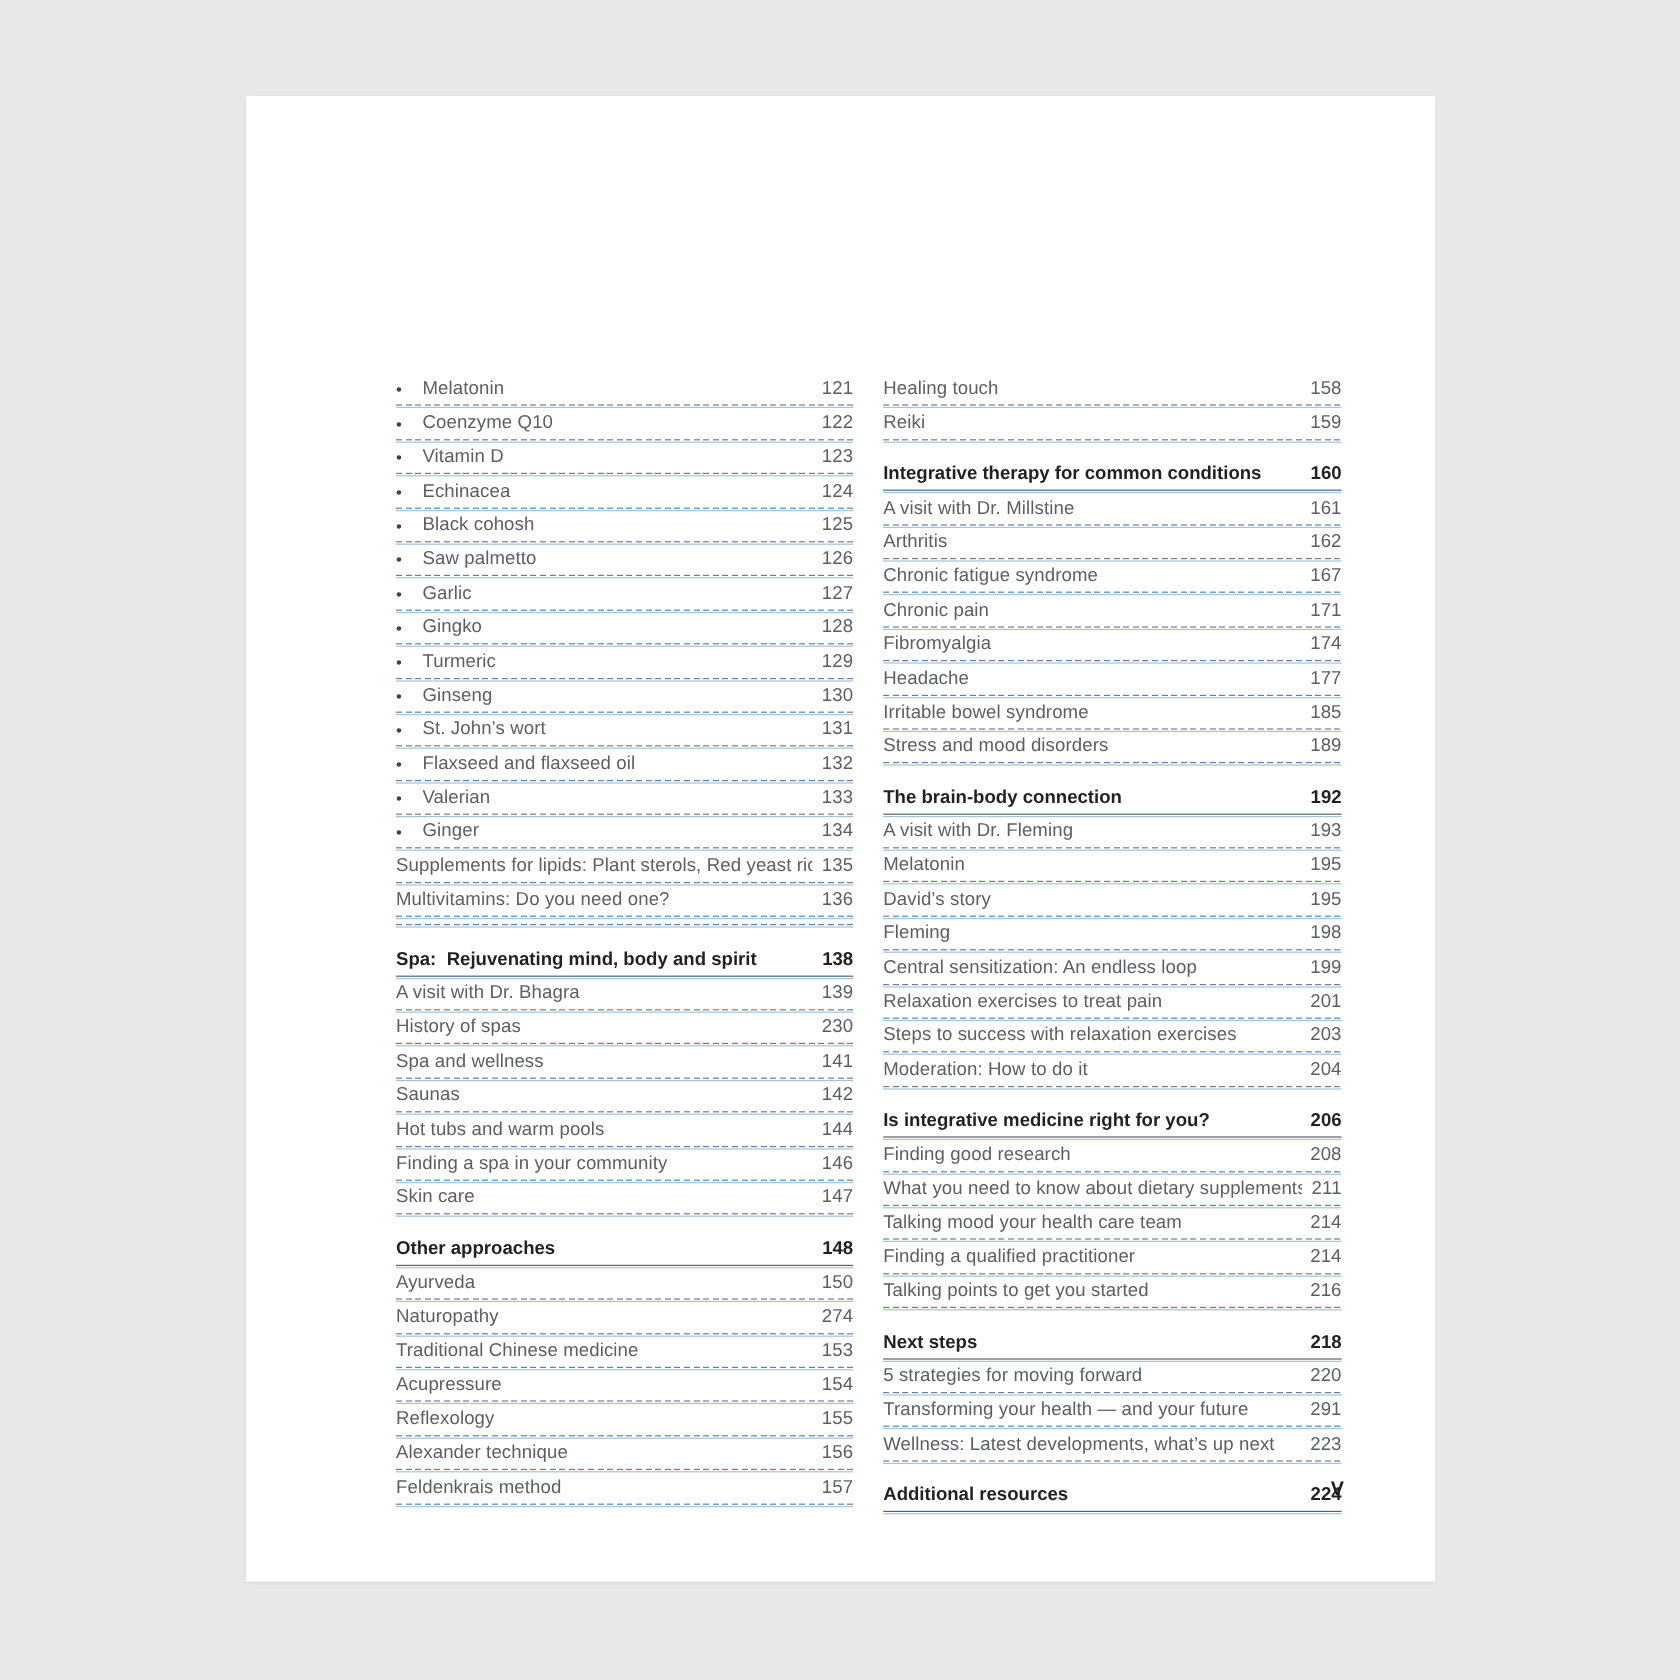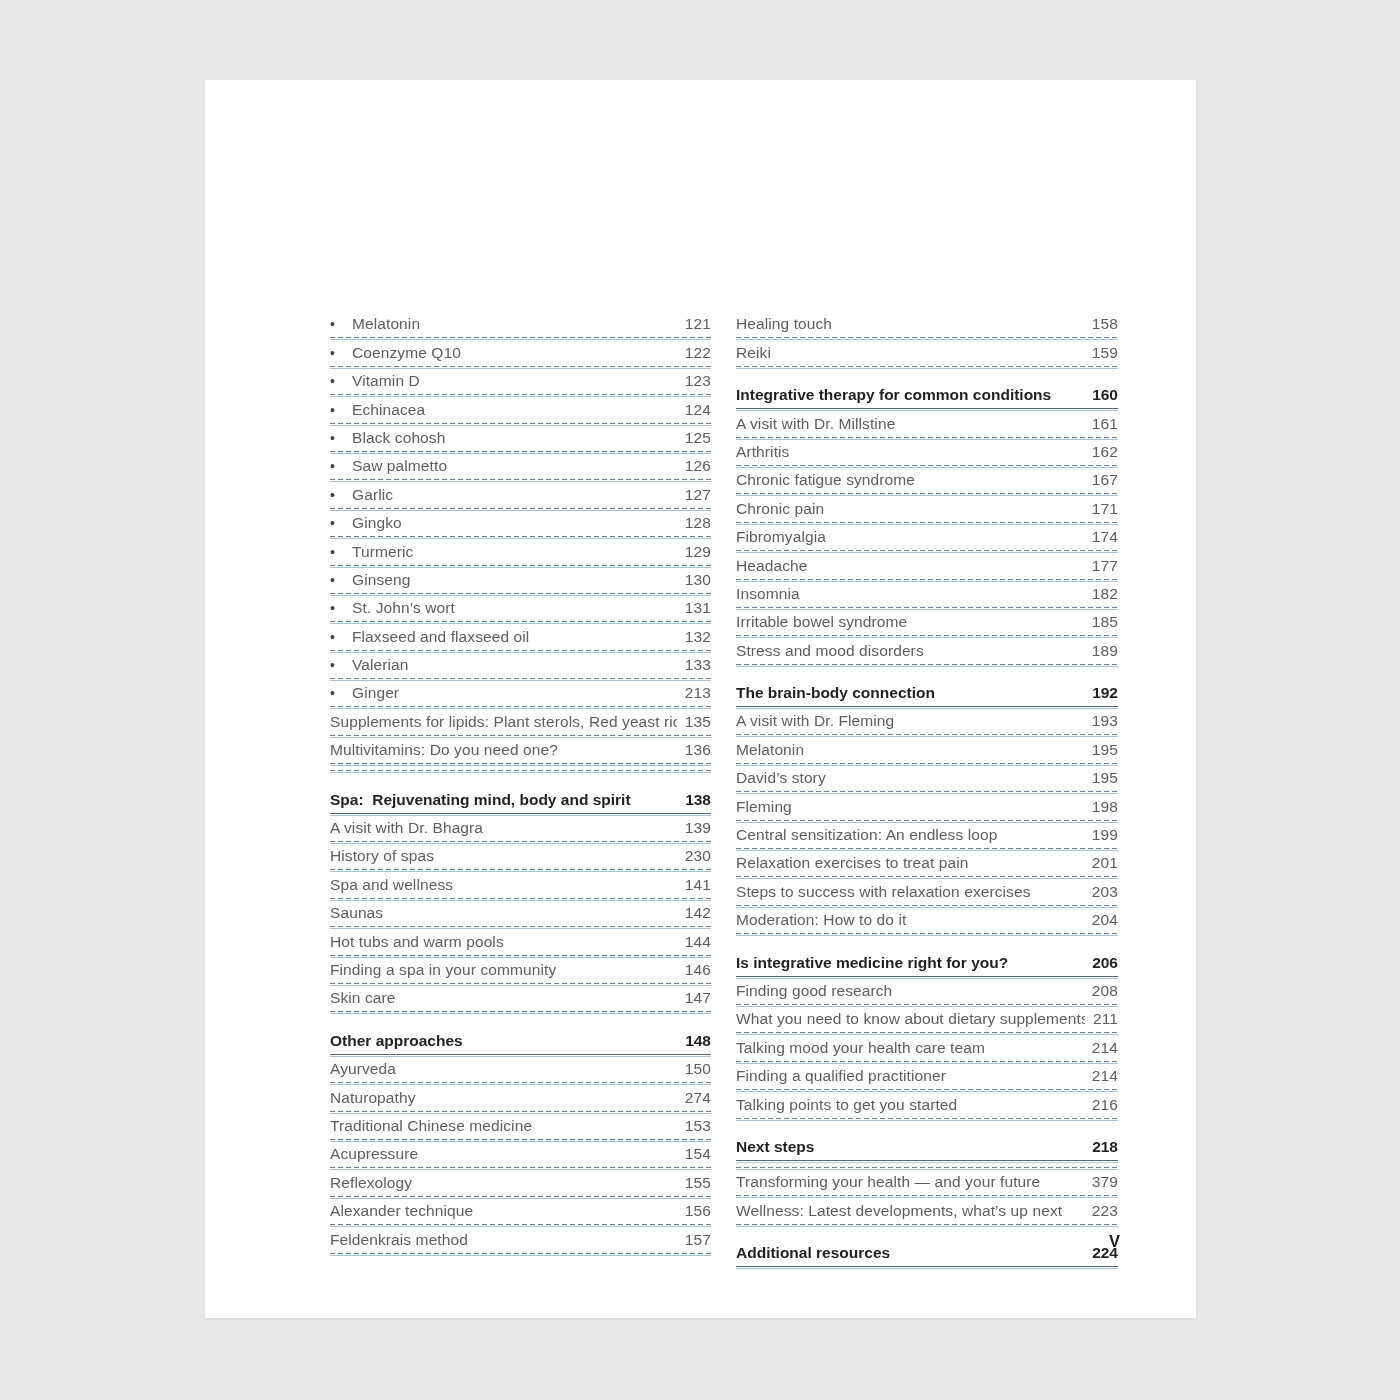--- a/index.html
+++ b/index.html
@@ -235,21 +235,21 @@
           <div class="rule">
             <div class="rule-dash"></div>
             <div class="rule-gap"></div>
             <div class="rule-solid"></div>
           </div>
         </div>
         <div class="block">
           <div class="toc-row">
             <span class="bullet">•</span>
             <span class="label">Ginger</span>
-            <span class="pg">213</span>
+            <span class="pg">134</span>
           </div>
           <div class="rule">
             <div class="rule-dash"></div>
             <div class="rule-gap"></div>
             <div class="rule-solid"></div>
           </div>
         </div>
         <div class="block">
           <div class="toc-row">
             <span class="label">Supplements for lipids: Plant sterols, Red yeast rice</span>
@@ -551,31 +551,20 @@
             <span class="pg">177</span>
           </div>
           <div class="rule">
             <div class="rule-dash"></div>
             <div class="rule-gap"></div>
             <div class="rule-solid"></div>
           </div>
         </div>
         <div class="block">
           <div class="toc-row">
-            <span class="label">Insomnia</span>
-            <span class="pg">182</span>
-          </div>
-          <div class="rule">
-            <div class="rule-dash"></div>
-            <div class="rule-gap"></div>
-            <div class="rule-solid"></div>
-          </div>
-        </div>
-        <div class="block">
-          <div class="toc-row">
             <span class="label">Irritable bowel syndrome</span>
             <span class="pg">185</span>
           </div>
           <div class="rule">
             <div class="rule-dash"></div>
             <div class="rule-gap"></div>
             <div class="rule-solid"></div>
           </div>
         </div>
         <div class="block">
@@ -759,30 +748,34 @@
             <span class="label">Next steps</span>
             <span class="pg">218</span>
           </div>
           <div class="rule">
             <div class="rule-dash"></div>
             <div class="rule-gap"></div>
             <div class="rule-solid"></div>
           </div>
         </div>
         <div class="block">
+          <div class="toc-row">
+            <span class="label">5 strategies for moving forward</span>
+            <span class="pg">220</span>
+          </div>
           <div class="rule">
             <div class="rule-dash"></div>
             <div class="rule-gap"></div>
             <div class="rule-solid"></div>
           </div>
         </div>
         <div class="block">
           <div class="toc-row">
             <span class="label">Transforming your health — and your future</span>
-            <span class="pg">379</span>
+            <span class="pg">291</span>
           </div>
           <div class="rule">
             <div class="rule-dash"></div>
             <div class="rule-gap"></div>
             <div class="rule-solid"></div>
           </div>
         </div>
         <div class="block">
           <div class="toc-row">
             <span class="label">Wellness: Latest developments, what’s up next</span>

